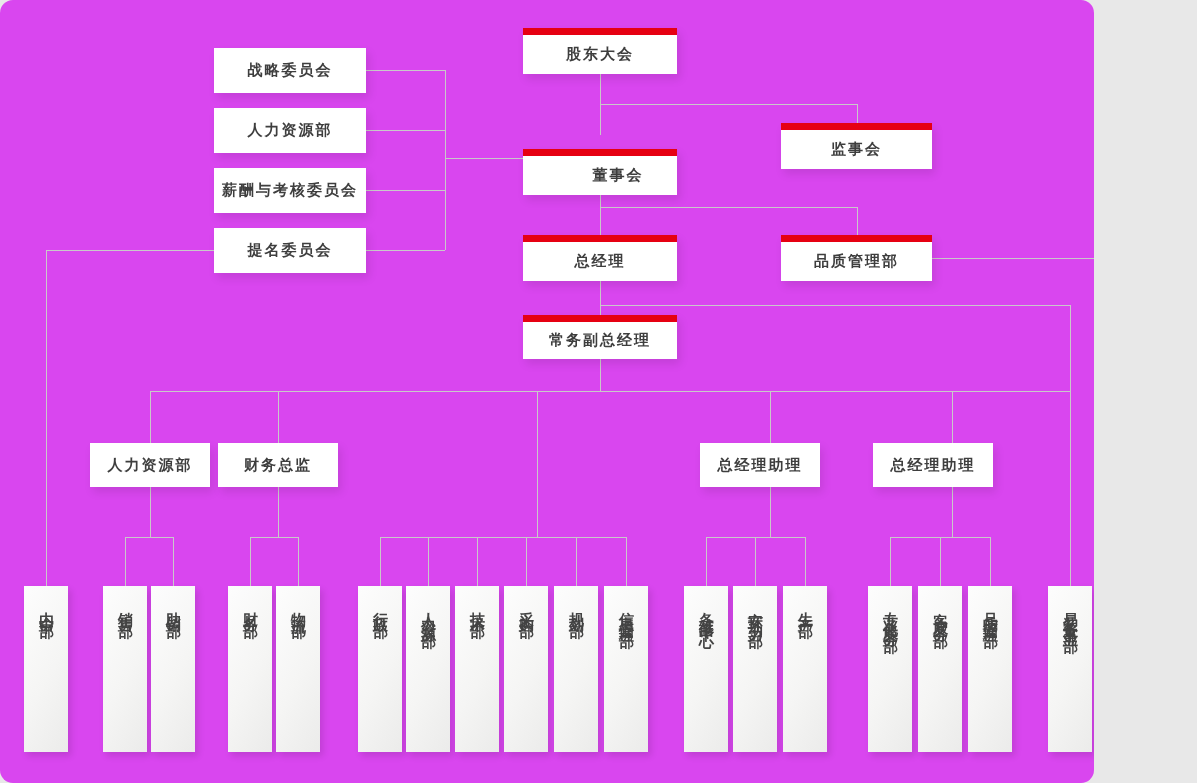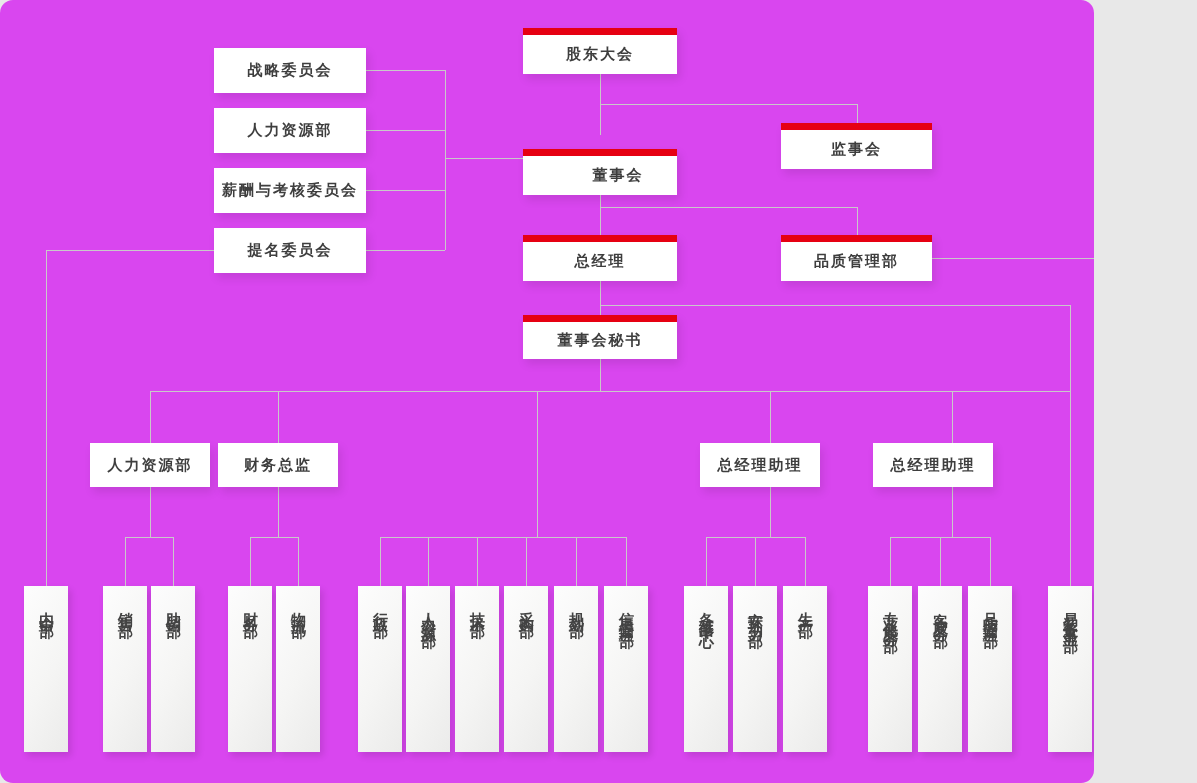--- a/index.html
+++ b/index.html
@@ -115,21 +115,21 @@
       <div class="node red" style="left: 781px; top: 123px; width: 151px; height: 46px; justify-content: center;">
         <span>监事会</span>
       </div>
       <div class="node red" style="left: 523px; top: 235px; width: 154px; height: 46px;">
         <span>总经理</span>
       </div>
       <div class="node red" style="left: 781px; top: 235px; width: 151px; height: 46px;">
         <span>品质管理部</span>
       </div>
       <div class="node red" style="left: 523px; top: 315px; width: 154px; height: 44px;">
-        <span>董事会秘书</span>
+        <span>常务副总经理</span>
       </div>
       <div class="node plain" style="left: 214px; top: 48px; width: 152px; height: 45px;">
         <span>战略委员会</span>
       </div>
       <div class="node plain" style="left: 214px; top: 108px; width: 152px; height: 45px;">
         <span>人力资源部</span>
       </div>
       <div class="node plain" style="left: 214px; top: 168px; width: 152px; height: 45px;">
         <span>薪酬与考核委员会</span>
       </div>

